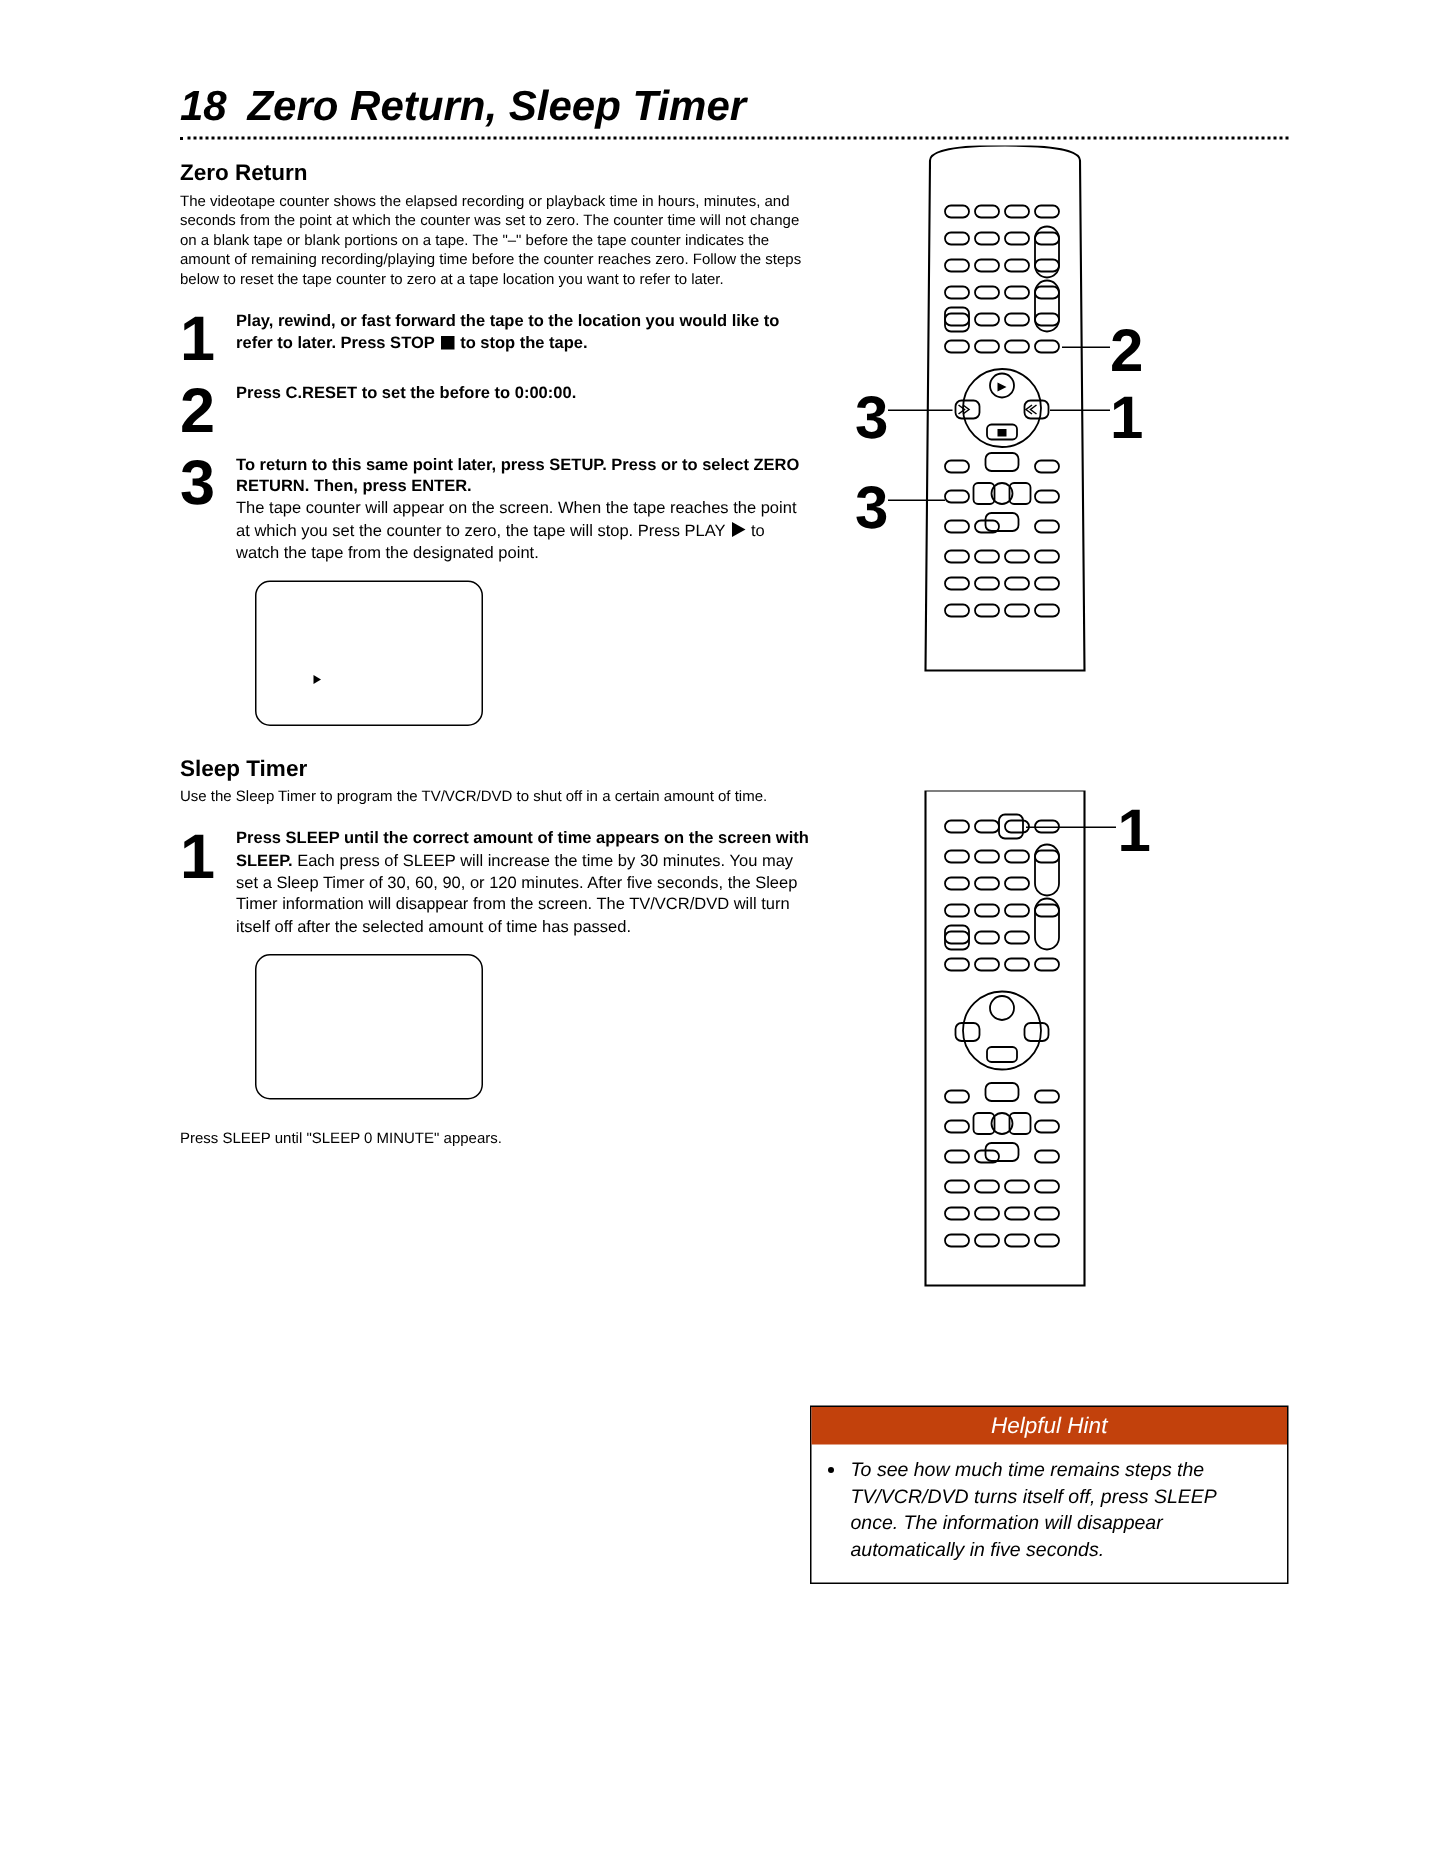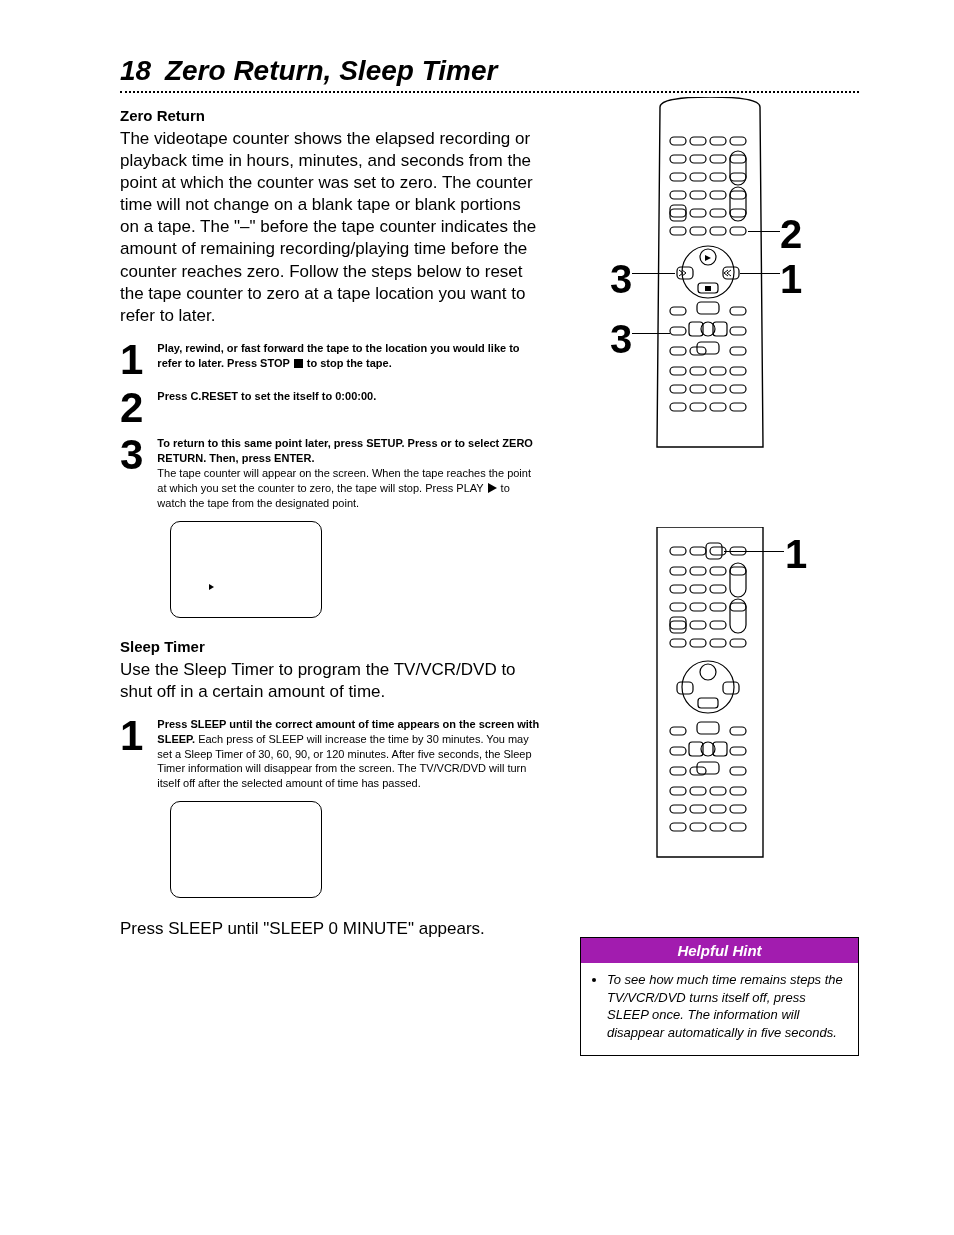--- a/index.html
+++ b/index.html
@@ -16,30 +16,30 @@
     font-weight: bold;
     font-style: italic;
     margin-bottom: 4px;
   }
   .page-title .num { font-style: italic; margin-right: 6px; }
   .dotted {
     border: none;
     border-top: 2.5px dotted #000;
     margin: 2px 0 14px 0;
   }
-  .columns { display: flex; gap: 40px; }
+  .columns { display: flex; }
   .col-left { flex: 0 0 420px; }
   .col-right { flex: 1; position: relative; }
   h2 {
     font-size: 15px;
     font-weight: bold;
     margin: 0 0 4px 0;
   }
   p {
-    font-size: 17px;
+    font-size: 10px;
     line-height: 1.3;
     margin: 0 0 14px 0;
   }
   .step { display: flex; gap: 14px; margin-bottom: 10px; }
   .step .big {
     font-size: 42px;
     font-weight: 900;
     line-height: 0.9;
     min-width: 22px;
     text-align: center;
@@ -93,24 +93,24 @@
   .lead {
     position: absolute;
     height: 1.2px;
     background: #000;
   }
   .hint-box {
     border: 1.5px solid #000;
     margin-top: 10px;
   }
   .hint-title {
-    background: #a21caf;
+    background: #c2410c;
     color: #fff;
     text-align: center;
-    font-weight: bold;
+    font-weight: normal;
     font-style: italic;
     font-size: 15px;
     padding: 4px 0;
   }
   .hint-body {
     padding: 8px 12px 14px 12px;
     font-size: 13px;
     font-style: italic;
     line-height: 1.35;
   }
@@ -135,21 +135,21 @@
     <div class="step">
       <div class="big">1</div>
       <div class="body">
         <span class="bold">Play, rewind, or fast forward the tape to the location you would like to refer to later. Press STOP </span><span class="glyph-stop"></span><span class="bold"> to stop the tape.</span>
       </div>
     </div>
 
     <div class="step">
       <div class="big">2</div>
       <div class="body">
-        <span class="bold">Press C.RESET to set the itself to 0:00:00.</span>
+        <span class="bold">Press C.RESET to set the before to 0:00:00.</span>
       </div>
     </div>
 
     <div class="step">
       <div class="big">3</div>
       <div class="body">
         <span class="bold">To return to this same point later, press SETUP. Press      or      to select ZERO RETURN. Then, press ENTER.</span><br>
         <span class="regular">The tape counter will appear on the screen. When the tape reaches the point at which you set the counter to zero, the tape will stop. Press PLAY </span><span class="glyph-play"></span><span class="regular"> to watch the tape from the designated point.</span>
       </div>
     </div>

